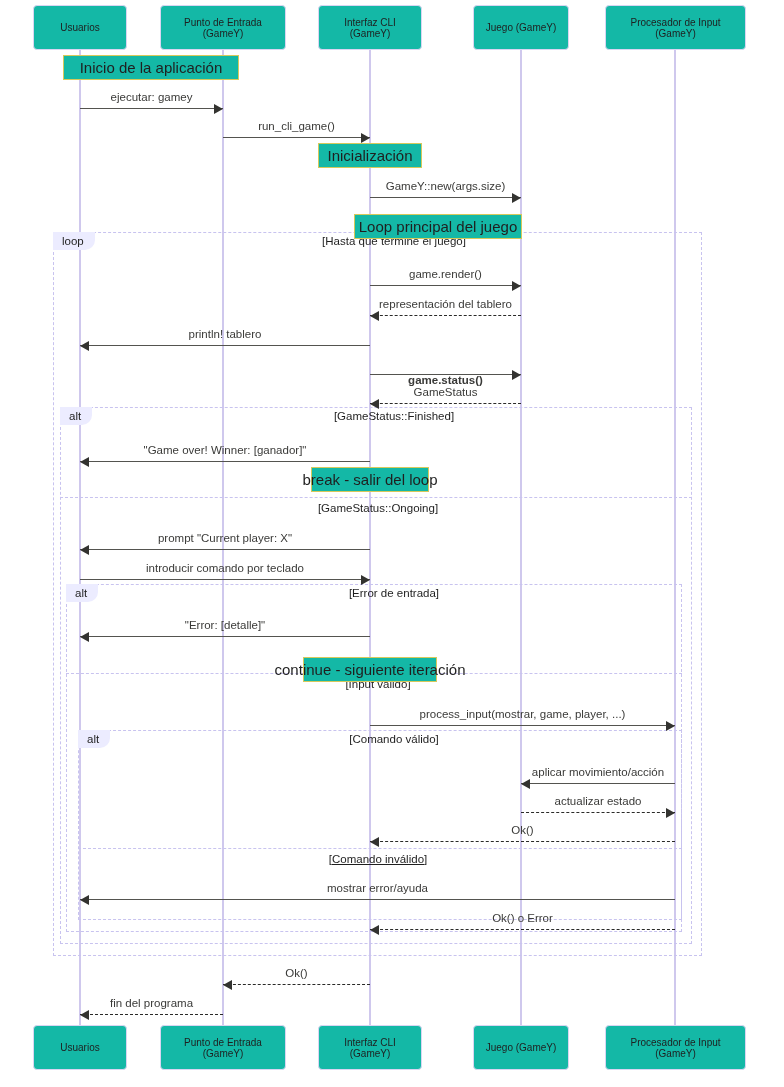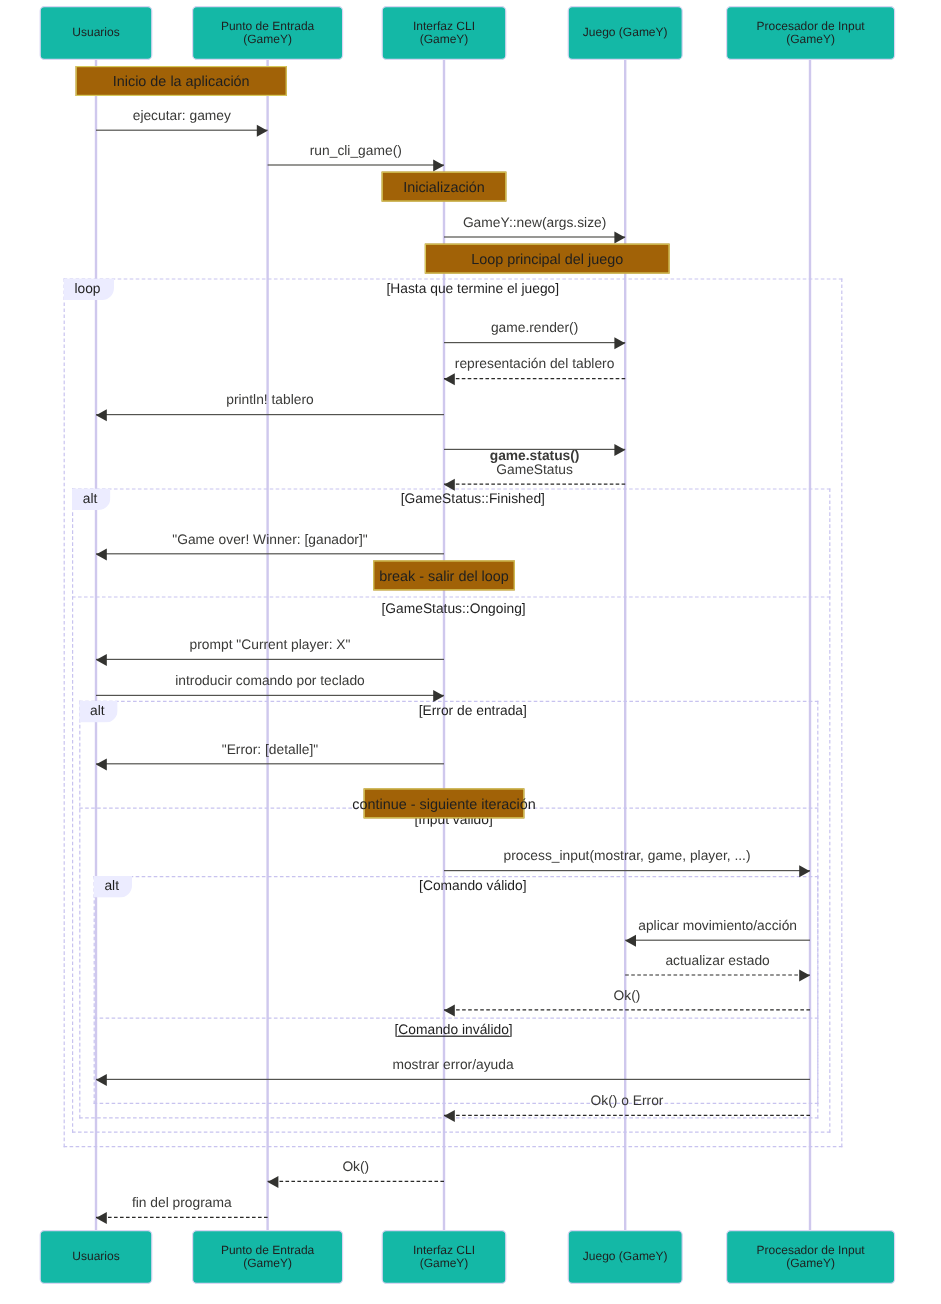--- a/index.html
+++ b/index.html
@@ -31,27 +31,27 @@
     justify-content: center;
     color: #1f1f1f;
     font-size: 10px;
     text-align: center;
     line-height: 1.1;
     padding: 0 6px;
     z-index: 6;
   }
   .note {
     position: absolute;
-    background: #a16207;
+    background: #14b8a6;
     border: 1px solid #d6c95b;
     height: 25px;
     display: flex;
     align-items: center;
     justify-content: center;
-    font-size: 12px;
+    font-size: 15px;
     color: #1f1f1f;
     white-space: nowrap;
     padding: 0 24px;
     z-index: 7;
   }
   .frame {
     position: absolute;
     border: 1px dashed #c8c3ef;
     z-index: 2;
     background: transparent;
@@ -197,21 +197,21 @@
       <div class="msg-line dashed" style="left: 223px; top: 984px; width: 147px;"></div>
       <div class="arrow-head left" style="top: 979.5px; left: 223px;"></div>
       <div class="msg-label" style="left: 296.5px; top: 967px;">Ok()</div>
       <div class="msg-line dashed" style="left: 80px; top: 1014px; width: 143px;"></div>
       <div class="arrow-head left" style="top: 1009.5px; left: 80px;"></div>
       <div class="msg-label" style="left: 151.5px; top: 997px;">fin del programa</div>
     </div>
   <div id="notes">
       <div class="note" style="left: 63px; top: 55px; width: 176px;">Inicio de la aplicación</div>
       <div class="note" style="left: 318px; top: 143px; width: 104px;">Inicialización</div>
-      <div class="note" style="left: 354px; top: 203px; width: 204px;">Loop principal del juego</div>
+      <div class="note" style="left: 354px; top: 214px; width: 168px;">Loop principal del juego</div>
       <div class="note" style="left: 311px; top: 467px; width: 118px;">break - salir del loop</div>
       <div class="note" style="left: 303px; top: 657px; width: 134px;">continue - siguiente iteración</div>
     </div>
   <div id="participants-top">
       <div class="participant" style="left: 33px; top: 5px; width: 94px;">Usuarios</div>
       <div class="participant" style="left: 160px; top: 5px; width: 126px;">Punto de Entrada (GameY)</div>
       <div class="participant" style="left: 318px; top: 5px; width: 104px;">Interfaz CLI (GameY)</div>
       <div class="participant" style="left: 473px; top: 5px; width: 96px;">Juego (GameY)</div>
       <div class="participant" style="left: 605px; top: 5px; width: 141px;">Procesador de Input (GameY)</div>
     </div>

